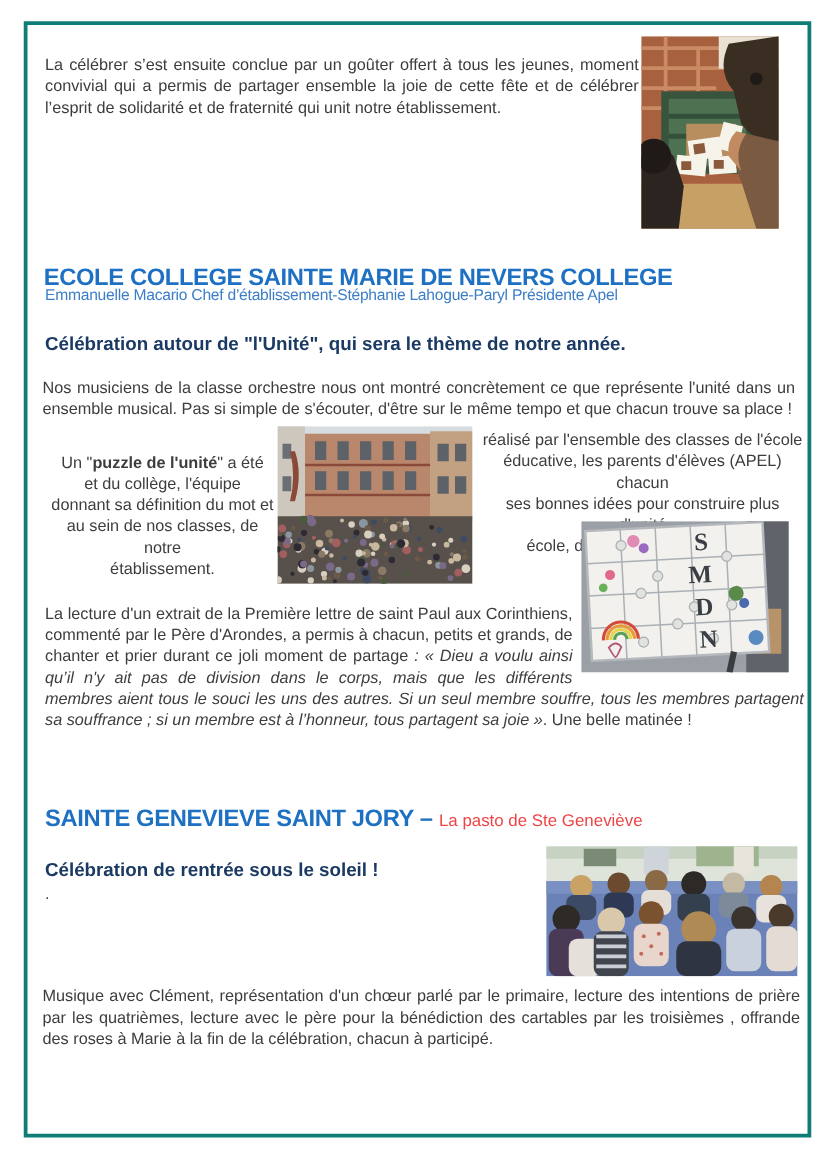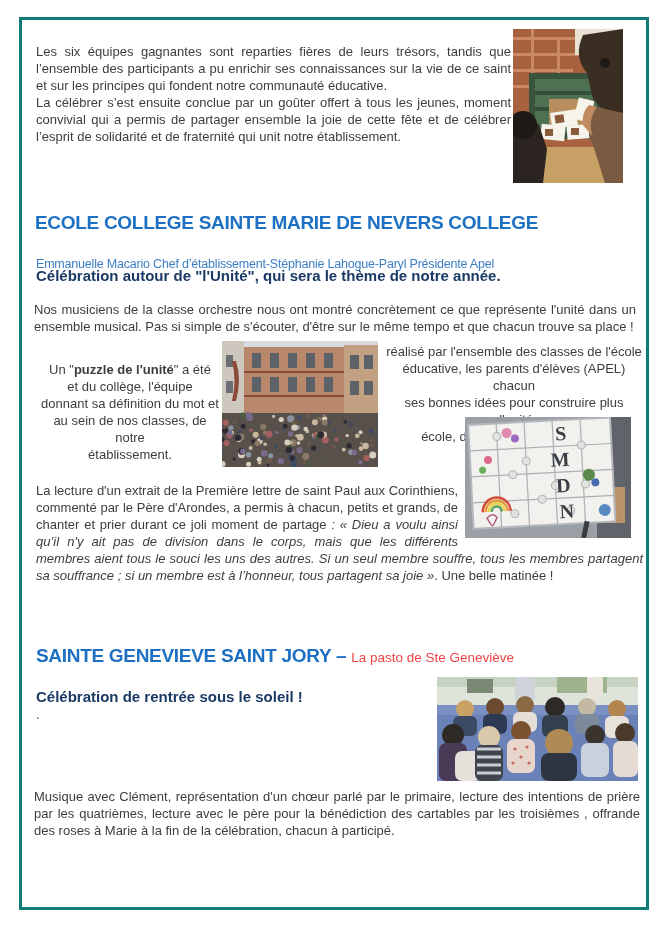--- a/index.html
+++ b/index.html
@@ -21,21 +21,20 @@
   .wrap-spacer{float:right;width:185px;height:60px;}
   .ragged{text-align:center;}
   svg{display:block;}
 </style>
 </head>
 <body>
 
 <div class="abs page-border"></div>
 
 <div class="abs body-text" style="left:36px;top:43px;width:475px;">
-  <div>Les six équipes gagnantes sont reparties fières de leurs trésors, tandis que l’ensemble des participants a pu enrichir ses connaissances sur la vie de ce saint et sur les principes qui fondent notre communauté éducative.</div>
   <div>La célébrer s’est ensuite conclue par un goûter offert à tous les jeunes, moment convivial qui a permis de partager ensemble la joie de cette fête et de célébrer l’esprit de solidarité et de fraternité qui unit notre établissement.</div>
 </div>
 
 <svg class="abs" style="left:513px;top:29px;" width="110" height="154" viewBox="0 0 110 154" aria-hidden="true">
   <rect width="110" height="154" fill="#a8613f"></rect>
   <g fill="#c98a64">
     <rect x="0" y="8" width="70" height="3"></rect>
       <rect x="0" y="24" width="66" height="3"></rect>
     <rect x="0" y="40" width="60" height="3"></rect>
       <rect x="0" y="56" width="40" height="3"></rect>
@@ -64,21 +63,21 @@
   </g>
   <path d="M0,154 L0,96 Q14,84 26,96 L34,120 L30,154 Z" fill="#2b2421"></path>
   <circle cx="10" cy="96" r="14" fill="#1f1a17"></circle>
   <path d="M110,0 L70,6 Q60,28 74,44 L80,70 Q92,86 110,84 Z" fill="#3a2d22"></path>
   <path d="M110,84 L84,78 Q70,96 80,116 L92,154 L110,154 Z" fill="#7a5a40"></path>
   <path d="M84,78 Q74,92 80,108 L70,96 Q68,84 76,76 Z" fill="#c18a60"></path>
   <circle cx="92" cy="34" r="5" fill="#1d1a17"></circle>
 </svg>
 
 <div class="abs h1" style="left:35px;top:211px;">ECOLE COLLEGE SAINTE MARIE DE NEVERS COLLEGE</div>
-<div class="abs subtitle" style="left:36px;top:256px;">Emmanuelle Macario Chef d’établissement-Stéphanie Lahogue-Paryl Présidente Apel</div>
+<div class="abs subtitle" style="left:36px;top:228px;">Emmanuelle Macario Chef d’établissement-Stéphanie Lahogue-Paryl Présidente Apel</div>
 <div class="abs h2" style="left:36px;top:266px;">Célébration autour de "l'Unité", qui sera le thème de notre année.</div>
 
 <div class="abs body-text" style="left:34px;top:301px;width:602px;">Nos musiciens de la classe orchestre nous ont montré concrètement ce que représente l'unité dans un ensemble musical. Pas si simple de s'écouter, d'être sur le même tempo et que chacun trouve sa place !</div>
 
 <div class="abs body-text ragged pre" style="left:37px;top:344px;width:186px;">
   <span> Un "</span><b>puzzle de l'unité</b><span>" a été</span>
   <span>et du collège, l'équipe
 donnant sa définition du mot et
 au sein de nos classes, de notre
 établissement.</span>

